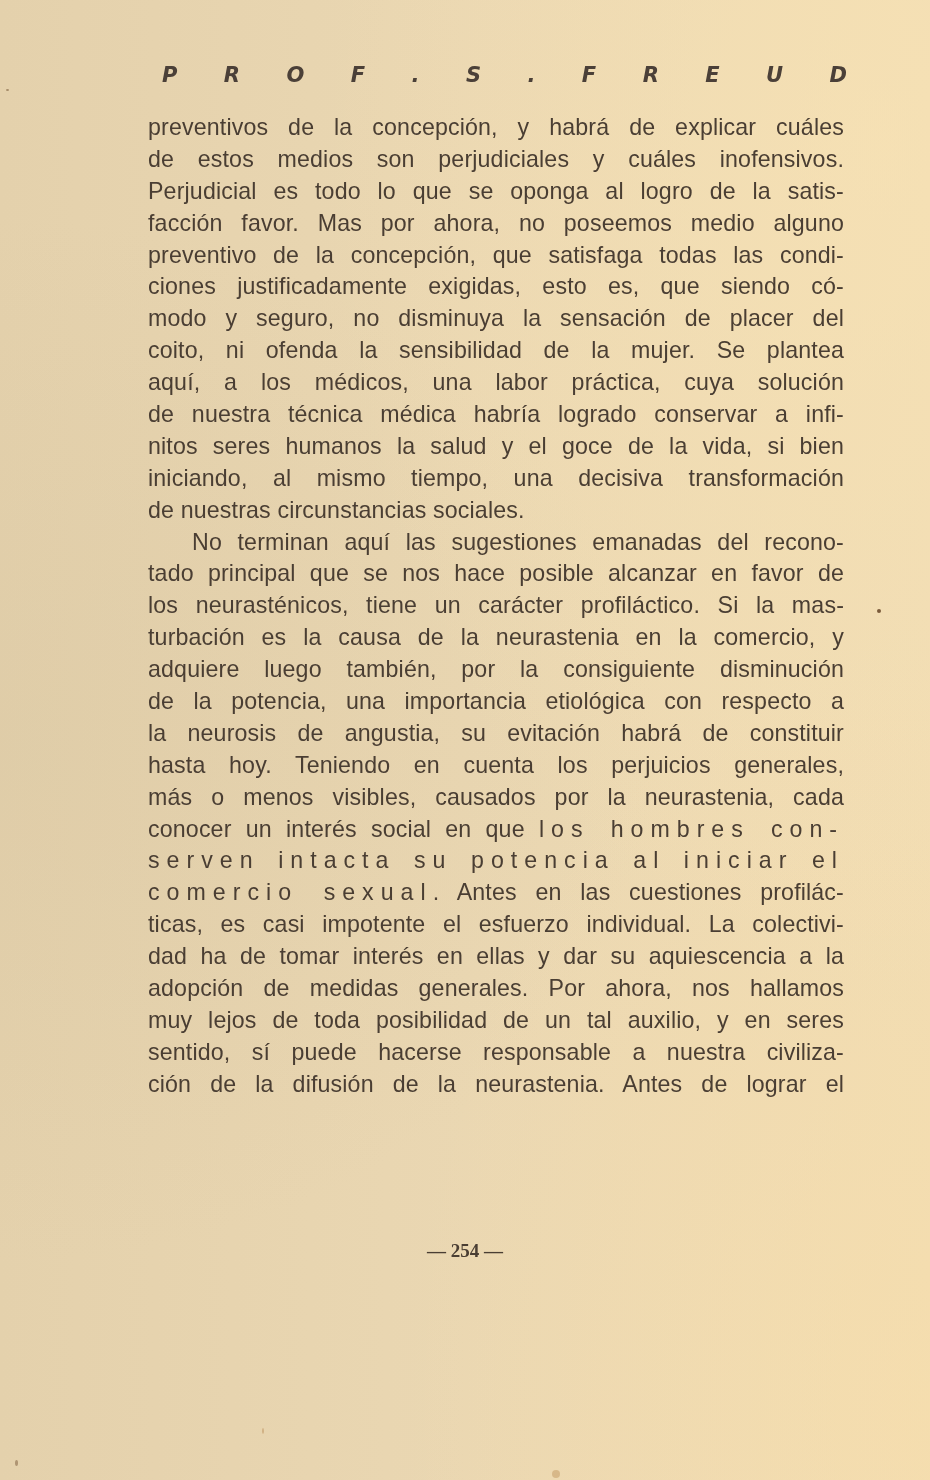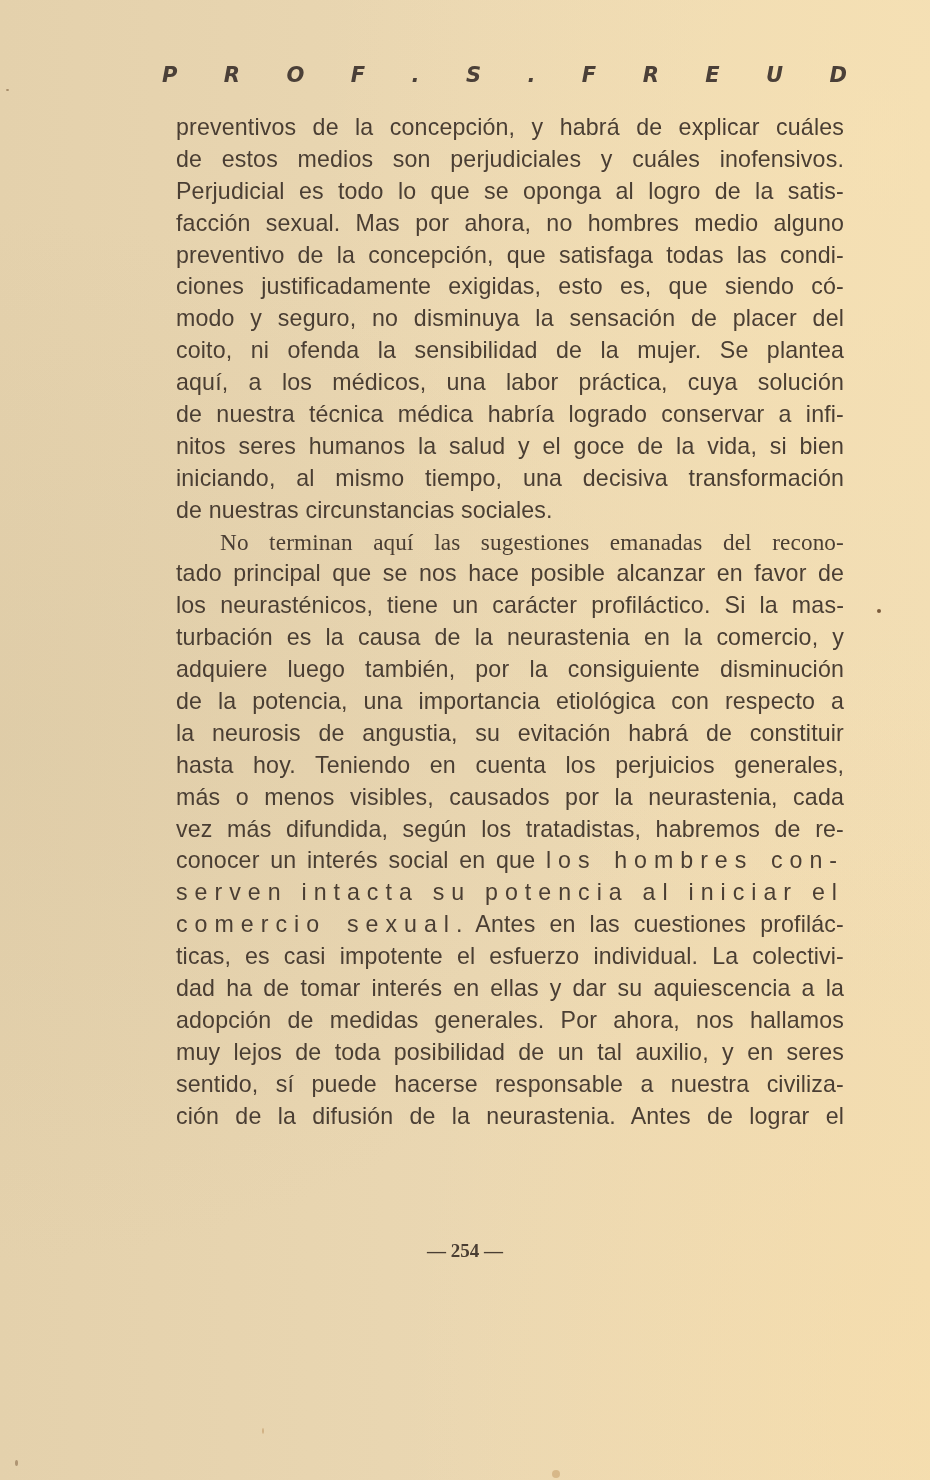--- a/index.html
+++ b/index.html
@@ -55,28 +55,26 @@
     color: #4a3e33;
     letter-spacing: 0.15px;
   }
   .line {
     display: block;
     white-space: nowrap;
     text-align: justify;
     text-align-last: justify;
     height: 31.9px;
     transform-origin: left center;
-    margin-left: 28px;
   }
   .line.last {
     text-align-last: left;
   }
   .line.indent {
     padding-left: 44px;
-    font-family: Liberation Serif, serif;
   }
   .line .spaced {
     letter-spacing: 7px;
   }
   .folio {
     position: absolute;
     left: 0;
     width: 930px;
     top: 1240px;
     text-align: center;
@@ -108,40 +106,39 @@
     <span>R</span>
     <span>E</span>
     <span>U</span>
     <span>D</span>
   </div>
 
   <div class="body-text">
     <span class="line">preventivos de la concepción, y habrá de explicar cuáles</span>
     <span class="line">de estos medios son perjudiciales y cuáles inofensivos.</span>
     <span class="line">Perjudicial es todo lo que se oponga al logro de la satis-</span>
-    <span class="line">facción sexual. Mas por ahora, no hombres medio alguno</span>
+    <span class="line">facción favor. Mas por ahora, no poseemos medio alguno</span>
     <span class="line">preventivo de la concepción, que satisfaga todas las condi-</span>
     <span class="line">ciones justificadamente exigidas, esto es, que siendo có-</span>
     <span class="line">modo y seguro, no disminuya la sensación de placer del</span>
     <span class="line">coito, ni ofenda la sensibilidad de la mujer. Se plantea</span>
     <span class="line">aquí, a los médicos, una labor práctica, cuya solución</span>
     <span class="line">de nuestra técnica médica habría logrado conservar a infi-</span>
     <span class="line">nitos seres humanos la salud y el goce de la vida, si bien</span>
     <span class="line">iniciando, al mismo tiempo, una decisiva transformación</span>
     <span class="line last">de nuestras circunstancias sociales.</span>
     <span class="line indent">No terminan aquí las sugestiones emanadas del recono-</span>
     <span class="line">tado principal que se nos hace posible alcanzar en favor de</span>
     <span class="line">los neurasténicos, tiene un carácter profiláctico. Si la mas-</span>
     <span class="line">turbación es la causa de la neurastenia en la comercio, y</span>
     <span class="line">adquiere luego también, por la consiguiente disminución</span>
     <span class="line">de la potencia, una importancia etiológica con respecto a</span>
     <span class="line">la neurosis de angustia, su evitación habrá de constituir</span>
     <span class="line">hasta hoy. Teniendo en cuenta los perjuicios generales,</span>
     <span class="line">más o menos visibles, causados por la neurastenia, cada</span>
-    <span class="line">vez más difundida, según los tratadistas, habremos de re-</span>
     <span class="line"><span>conocer un interés social en que</span> <span class="spaced">los hombres con-</span></span>
     <span class="line"><span class="spaced">serven intacta su potencia al iniciar el</span></span>
     <span class="line"><span class="spaced">comercio sexual</span><span>. Antes en las cuestiones profilác-</span></span>
     <span class="line">ticas, es casi impotente el esfuerzo individual. La colectivi-</span>
     <span class="line">dad ha de tomar interés en ellas y dar su aquiescencia a la</span>
     <span class="line">adopción de medidas generales. Por ahora, nos hallamos</span>
     <span class="line">muy lejos de toda posibilidad de un tal auxilio, y en seres</span>
     <span class="line">sentido, sí puede hacerse responsable a nuestra civiliza-</span>
     <span class="line">ción de la difusión de la neurastenia. Antes de lograr el</span>
   </div>

